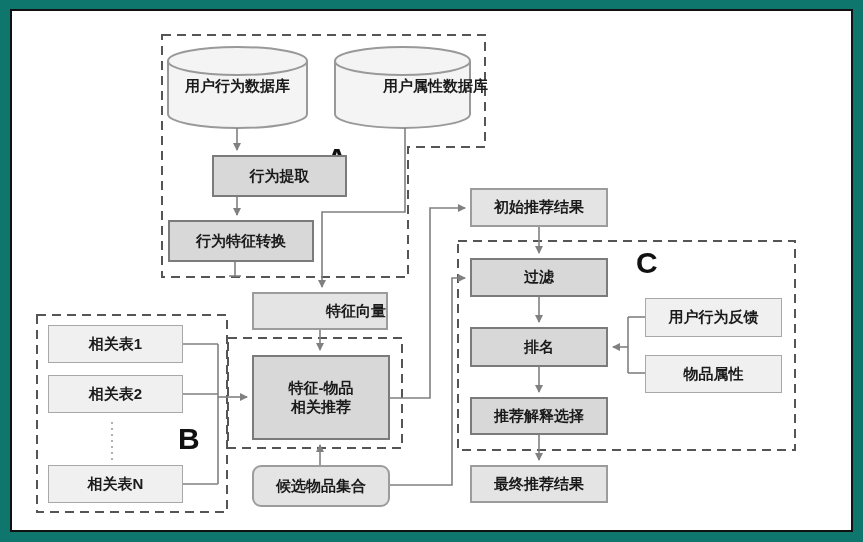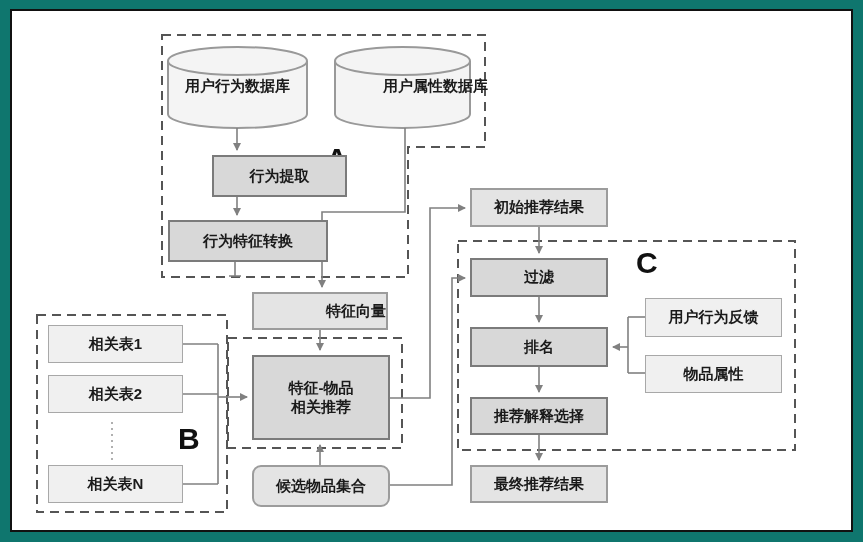--- a/index.html
+++ b/index.html
@@ -95,21 +95,21 @@
     <span>用户属性数据库</span>
   </div>
 
   <div class="group-label" style="left:326px;top:142px;">A</div>
   <div class="group-label" style="left:178px;top:422px;">B</div>
   <div class="group-label" style="left:636px;top:246px;">C</div>
 
   <div class="node box-strong" style="left:168px;top:155px;width:135px;height:42px;margin-left:44px;">
     <span>行为提取</span>
   </div>
-  <div class="node box-strong" style="left:168px;top:220px;width:160px;height:42px;">
+  <div class="node box-strong" style="left:168px;top:220px;width:146px;height:42px;">
     <span>行为特征转换</span>
   </div>
   <div class="node box-mid" style="left:252px;top:292px;width:136px;height:38px;justify-content:flex-end;">
     <span>特征向量</span>
   </div>
   <div class="node box-strong multiline" style="left:252px;top:355px;width:138px;height:85px;">
     <div>
       <span>特征-物品</span>
       <span>相关推荐</span>
     </div>

